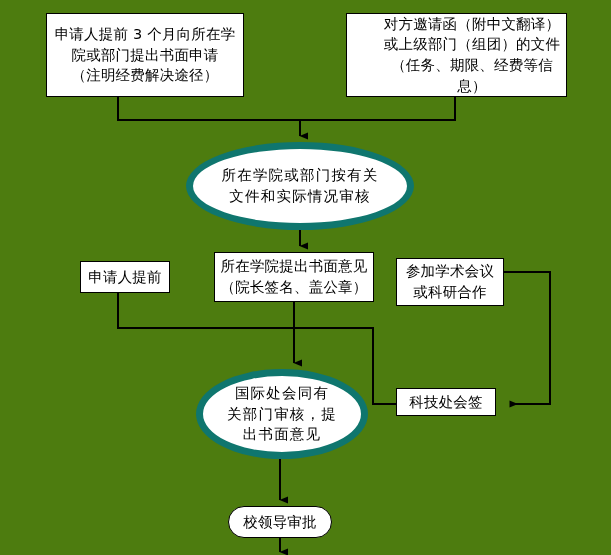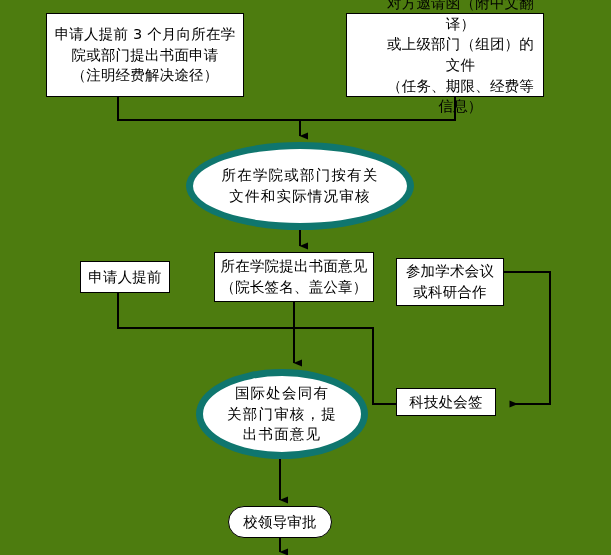--- a/index.html
+++ b/index.html
@@ -44,21 +44,21 @@
   .node.ellipse {
     border: 7px solid #0f766e;
     border-radius: 50%;
   }
   .node .label {
     white-space: pre-line;
     padding: 0 4px;
   }
   
   #node-applicant-request { left: 46px;  top: 13px;  width: 198px; height: 84px; }
-  #node-invitation-letter { left: 346px; top: 13px; width: 198px; height: 84px; padding-left: 31px; }
+  #node-invitation-letter { left: 346px; top: 13px; width: 221px; height: 84px; padding-left: 31px; }
   #node-college-review    { left: 186px; top: 142px; width: 228px; height: 88px; }
   #node-related-materials { left: 80px;  top: 261px; width: 90px;  height: 32px; }
   #node-written-opinion   { left: 214px; top: 252px; width: 160px; height: 50px; }
   #node-academic-conf     { left: 396px; top: 258px; width: 108px; height: 48px; }
   #node-intl-office       { left: 196px; top: 369px; width: 172px; height: 90px; }
   #node-sci-tech-sign     { left: 396px; top: 388px; width: 100px; height: 28px; }
   #node-leader-approval   { left: 228px; top: 506px; width: 104px; height: 32px; border-radius: 16px; }
 
   #node-college-review .label,
   #node-intl-office .label { letter-spacing: 1.2px; }

